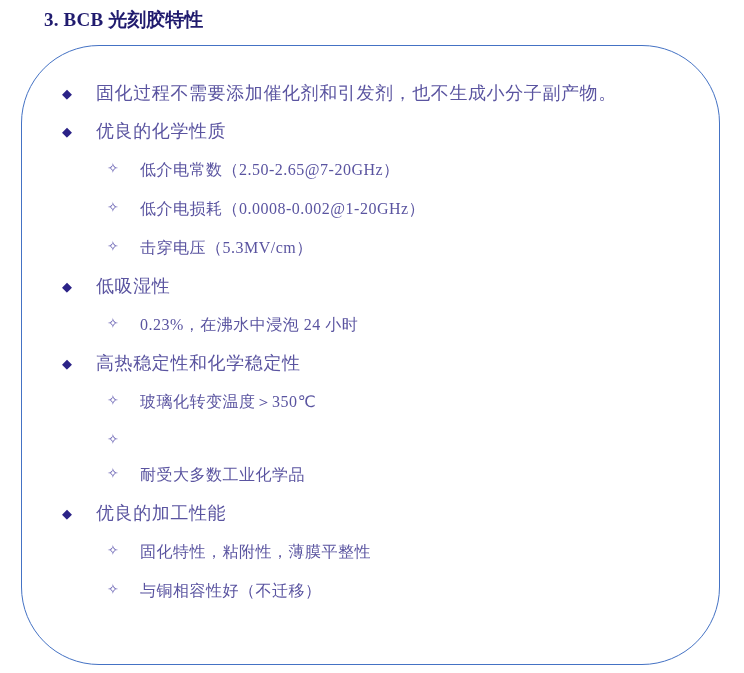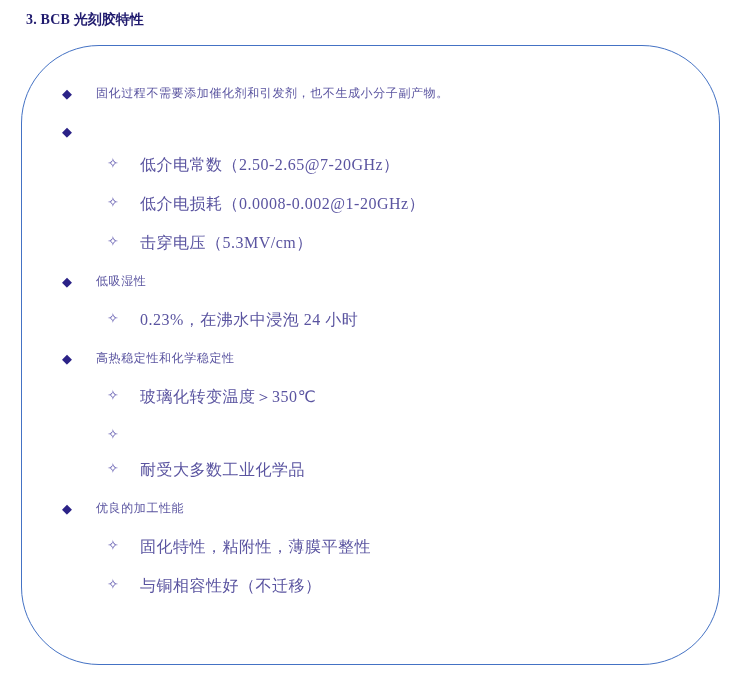--- a/index.html
+++ b/index.html
@@ -18,25 +18,25 @@
   #slide {
     position: relative;
     width: 744px;
     height: 673px;
     background: #ffffff;
   }
 
   
   #page-title {
     position: absolute;
-    left: 26px;
+    left: 44px;
     top: 6px;
     font-family: "Liberation Serif", "DejaVu Serif", serif;
     font-weight: bold;
-    font-size: 14px;
+    font-size: 19px;
     line-height: 26px;
     color: #201b6e;
     white-space: nowrap;
     letter-spacing: 0.2px;
   }
   #page-title .cjk {
     font-family: "DejaVu Sans", "Liberation Sans", sans-serif;
     font-weight: bold;
     letter-spacing: 0px;
   }
@@ -90,21 +90,21 @@
   }
   .row.lvl2 .bullet-mark {
     width: 33px;
     font-size: 14px;
     color: #6a63b4;
     padding-top: 4px;
   }
 
   .row-text {
     flex: 1 1 auto;
-    font-size: 12px;
+    font-size: 18px;
     line-height: 23px;
     color: #5a54a0;
     white-space: nowrap;
   }
   .row.lvl1 > .row-text {
     letter-spacing: 0.6px;
   }
   .row.lvl2 > .row-text {
     letter-spacing: 0.5px;
     font-size: 16px;
@@ -127,20 +127,21 @@
   </div>
 
   <div id="content-box">
     <div id="bullet-list">
         <div class="row lvl1">
           <span class="bullet-mark">◆</span>
           <span class="row-text">固化过程不需要添加催化剂和引发剂，也不生成小分子副产物。</span>
         </div>
         <div class="row lvl1">
           <span class="bullet-mark">◆</span>
+          <span class="row-text">优良的化学性质</span>
         </div>
         <div class="row lvl2">
           <span class="bullet-mark">✧</span>
           <span class="row-text">低介电常数（2.50-2.65@7-20GHz）</span>
         </div>
         <div class="row lvl2">
           <span class="bullet-mark">✧</span>
           <span class="row-text">低介电损耗（0.0008-0.002@1-20GHz）</span>
         </div>
         <div class="row lvl2">

